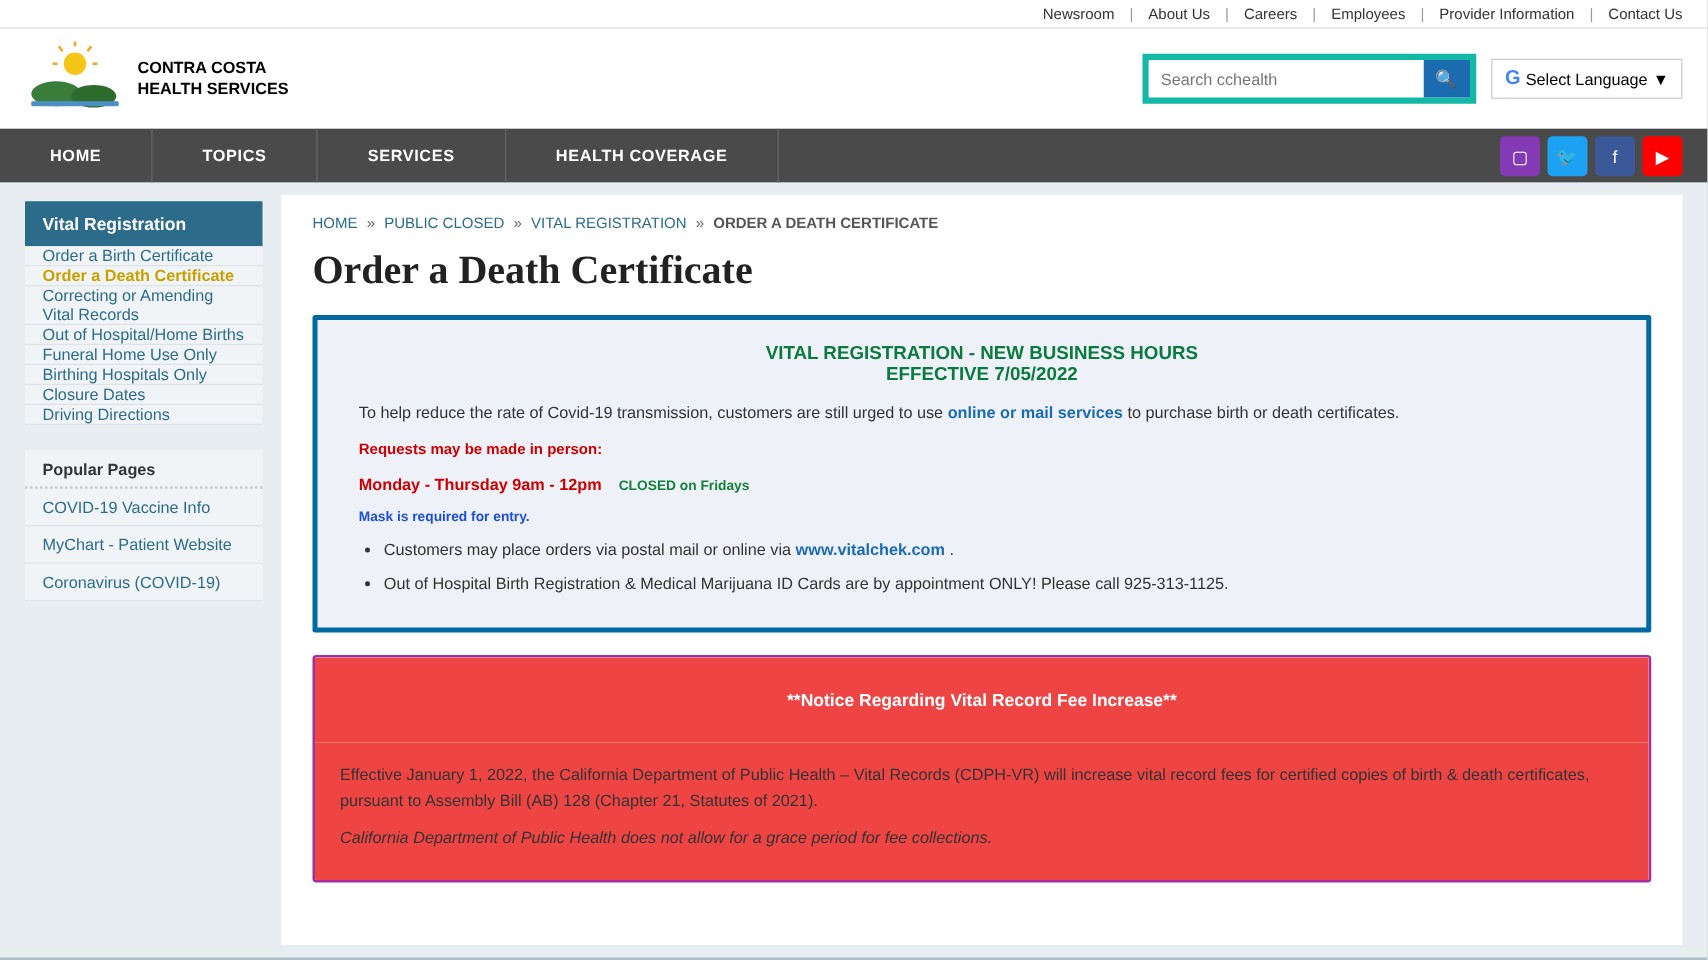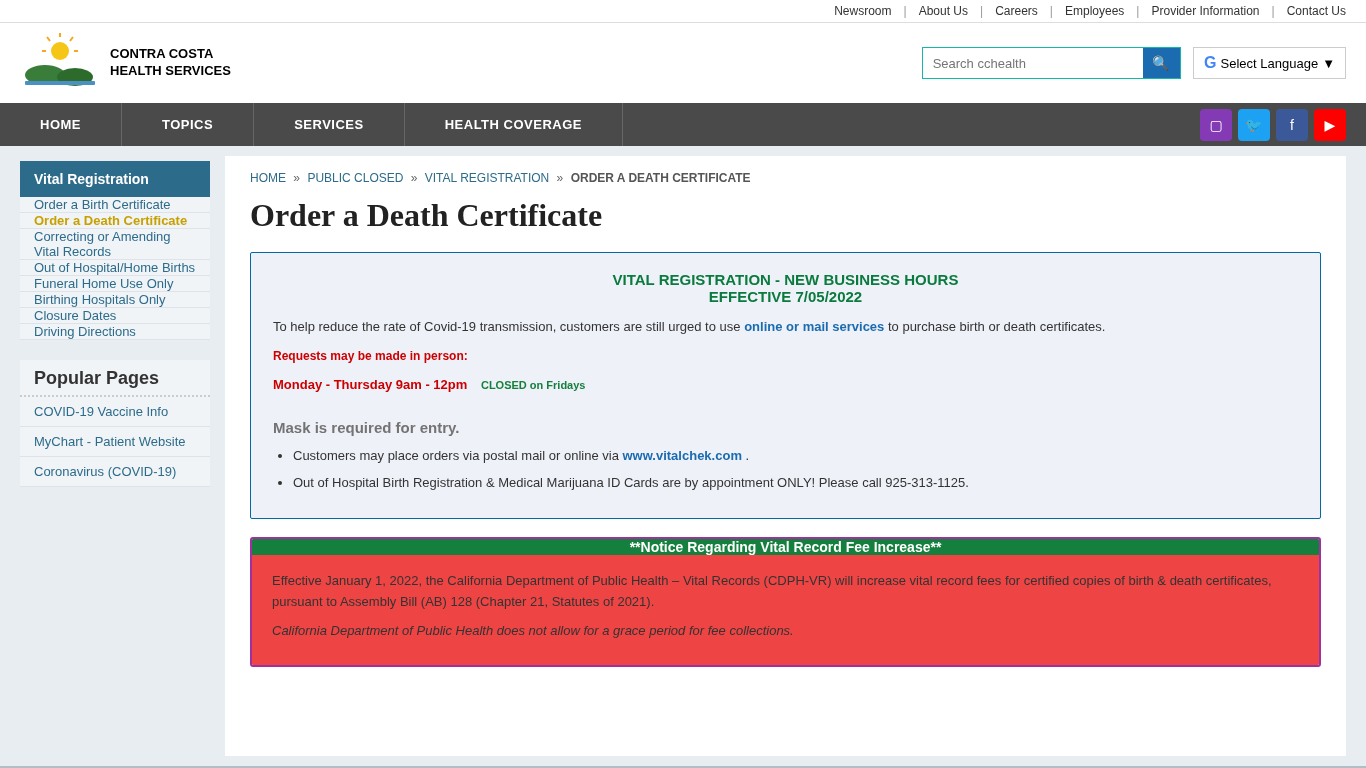--- a/index.html
+++ b/index.html
@@ -30,21 +30,21 @@
     }
     .logo-area { display: flex; align-items: center; gap: 10px; }
     .logo-text { font-size: 13px; font-weight: bold; color: #000000; line-height: 1.3; }
     .logo-text span { display: block; }
     .logo-sun { width: 80px; height: 60px; }
 
     .search-area { display: flex; align-items: center; gap: 8px; }
     .search-box {
       display: flex;
       align-items: center;
-      border: 1px solid #14b8a6;
+      border: 5px solid #14b8a6;
       background: #fff;
     }
     .search-box input {
       border: none;
       outline: none;
       padding: 6px 10px;
       font-size: 13px;
       width: 220px;
       color: #999;
     }
@@ -142,21 +142,21 @@
       font-size: 13px;
       border-bottom: 1px solid #dde3e8;
     }
     .sidebar-nav a.active { color: #c8a000; font-weight: bold; }
 
     .popular-pages {
       margin-top: 20px;
       background: #f0f4f7;
     }
     .popular-title {
-      font-size: 18px;
+      font-size: 13px;
       font-weight: bold;
       color: #333;
       padding: 8px 14px 6px;
       border-bottom: 2px dotted #ccc;
     }
     .popular-nav a {
       display: block;
       padding: 7px 14px;
       color: #2d6b8a;
       text-decoration: none;
@@ -187,56 +187,56 @@
       font-size: 32px;
       font-weight: bold;
       color: #222;
       margin-bottom: 18px;
       font-family: Georgia, serif;
     }
 
     
     .info-box {
       background: #eef1f8;
-      border: 1px solid #0369a1;
-      padding: 18px 22px;
+      border: 4px solid #0369a1;
+      padding: 18px 33px;
       margin-bottom: 18px;
       border-radius: 2px;
     }
     .info-box-title {
       color: #0a7a3e;
       font-weight: bold;
       font-size: 15px;
       text-align: center;
       margin-bottom: 12px;
     }
     .info-box p { font-size: 13px; color: #333; line-height: 1.6; margin-bottom: 8px; }
     .info-box a { color: #1a6bb0; text-decoration: none; font-weight: bold; }
     .in-person-label { color: #c00; font-size: 12px; font-weight: bold; }
     .hours-text { color: #c00; font-size: 13px; font-weight: bold; }
     .closed-text { color: #15803d; font-size: 11px; font-weight: bold; margin-left: 10px; }
-    .mask-text { color: #737373; font-size: 15px; font-weight: bold; margin-top: 24px; display: block; }
+    .mask-text { color: #1d4ed8; font-size: 11px; font-weight: bold; margin-top: 10px; display: block; }
 
     .info-box ul { margin-left: 20px; margin-top: 10px; }
     .info-box ul li { font-size: 13px; color: #333; line-height: 1.6; margin-bottom: 6px; }
     .info-box ul li a { color: #1a6bb0; }
 
     
     .notice-box {
       border: 2px solid #a030a0;
       border-radius: 3px;
       overflow: hidden;
       margin-bottom: 18px;
     }
     .notice-header {
-      background: #15803d;
+      background: #ef4444;
       color: #fff;
       font-weight: bold;
       text-align: center;
-      padding: 0 16px;
+      padding: 26px 16px;
       font-size: 14px;
     }
     .notice-body {
       padding: 16px 20px;
       background: #ef4444;
     }
     .notice-body p { font-size: 13px; color: #333; line-height: 1.6; margin-bottom: 8px; }
     .notice-body p em { font-style: italic; }
   </style>
 </head>

